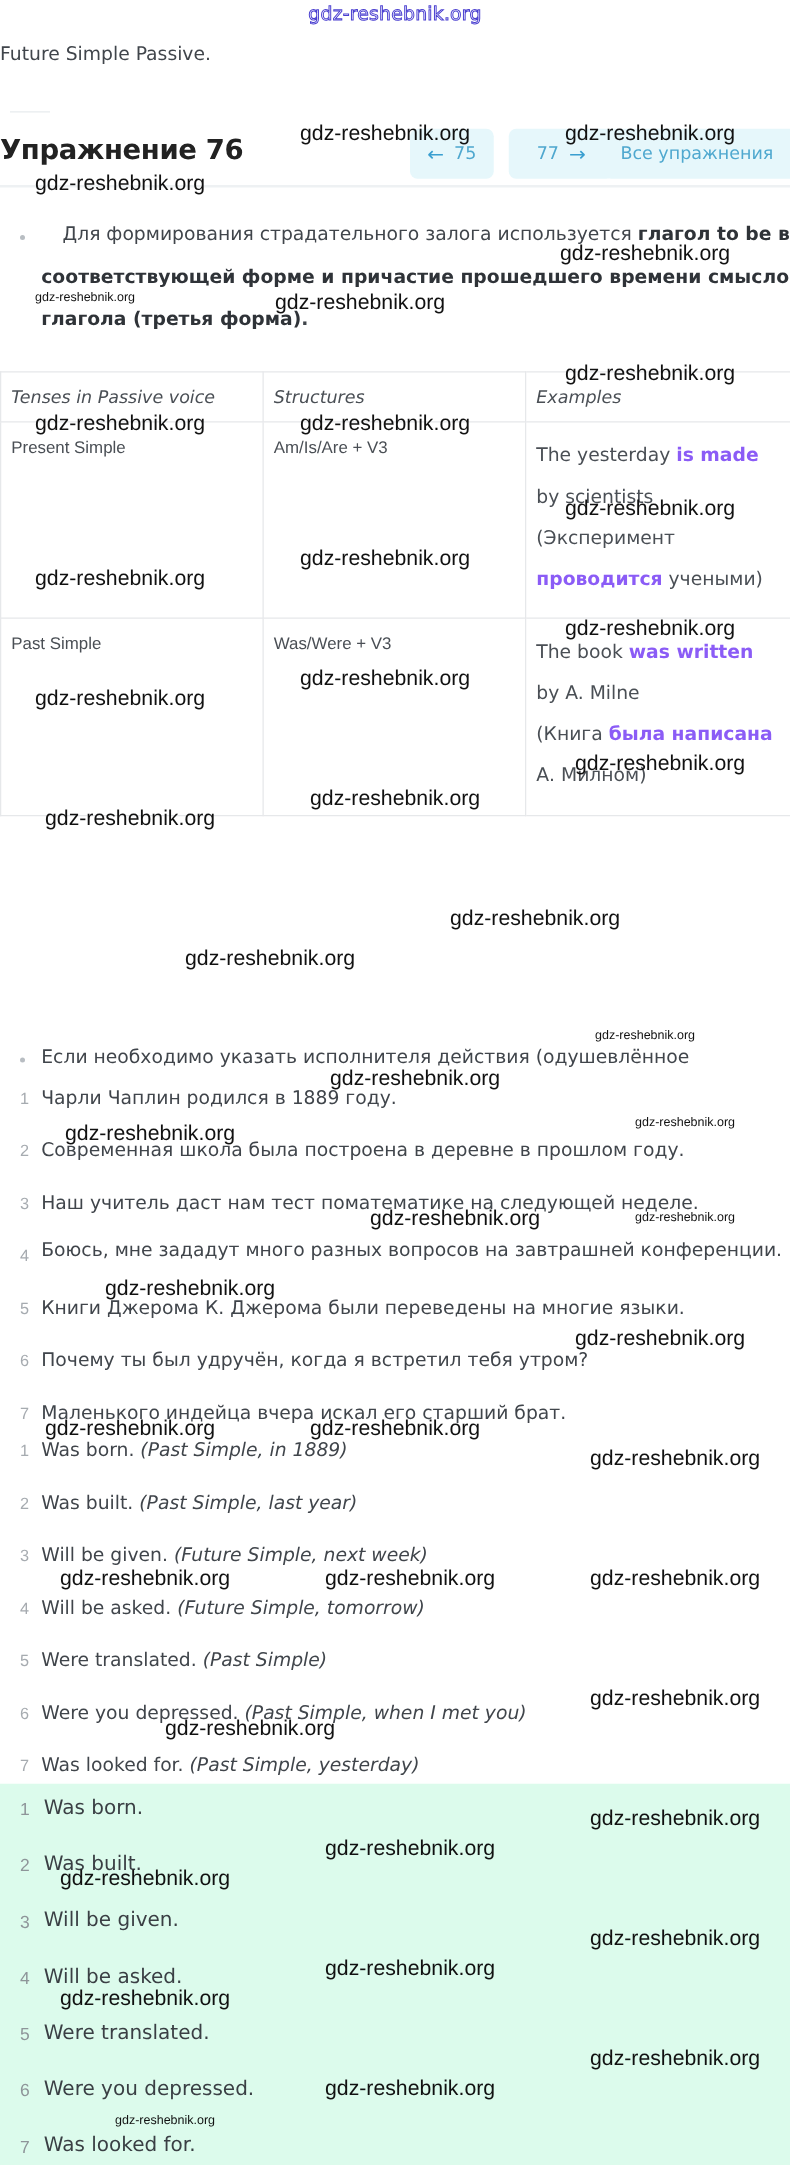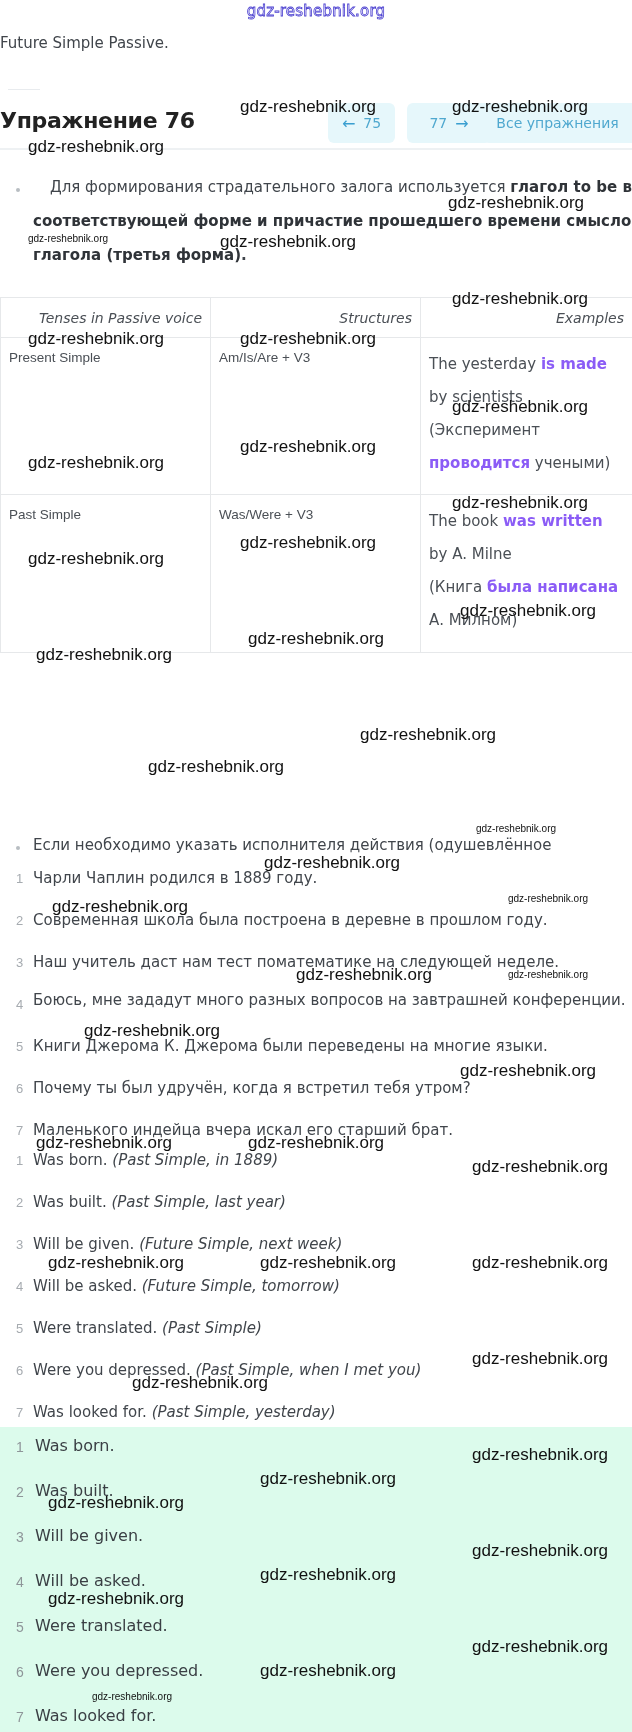--- a/index.html
+++ b/index.html
@@ -24,21 +24,21 @@
   .btn-all { left: 483px; width: 149px; border-radius: 6px 0 0 6px; }
 
   .sep { top: 148px; left: 0; width: 632px; height: 2px; background: #eef1f3; }
 
   .bullet-dot { position: absolute; width: 4px; height: 4px; border-radius: 50%; background: #b8bdc2; }
   .para { font-size: 15px; color: #40454b; }
   .para b { color: #2f3338; }
 
   table.grammar { position: absolute; top: 297px; left: 0; width: 632px; border-collapse: collapse; table-layout: fixed; }
   table.grammar td, table.grammar th { border: 1px solid #e6e8ea; vertical-align: top; text-align: left; }
-  table.grammar th { font-weight: normal; font-style: italic; font-size: 14px; color: #4a4f55; height: 40px; padding: 12px 8px 0 8px; text-align: right; }
+  table.grammar th { font-weight: normal; font-style: italic; font-size: 14px; color: #4a4f55; height: 40px; padding: 12px 8px 0 8px; }
   table.grammar td.tense, table.grammar td.struct { font-size: 13.5px; color: #4a4f55; padding: 12px 8px 0 8px; font-family: "Liberation Sans", sans-serif; }
   table.grammar td.ex { font-size: 15px; color: #4a4f55; padding: 10px 8px 0 8px; line-height: 33px; white-space: normal; }
   table.grammar td.ex b { color: #8b5cf6; }
   .row1 td { height: 157px; }
   .row2 td { height: 158px; }
   .row3 td { height: 158px; }
 
   .list-num { position: absolute; font-size: 13px; color: #a6abb0; font-family: "Liberation Sans", sans-serif; }
   .list-text { position: absolute; font-size: 15px; color: #40454b; white-space: nowrap; }
   .list-text i { color: #40454b; }

